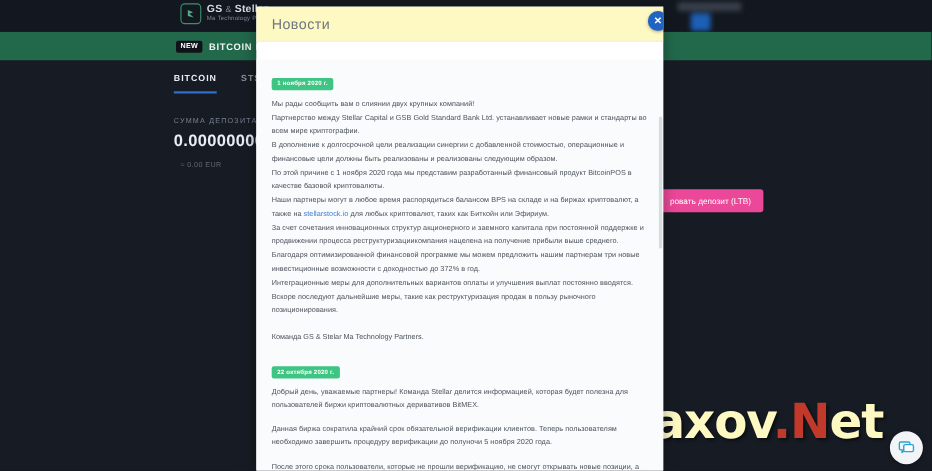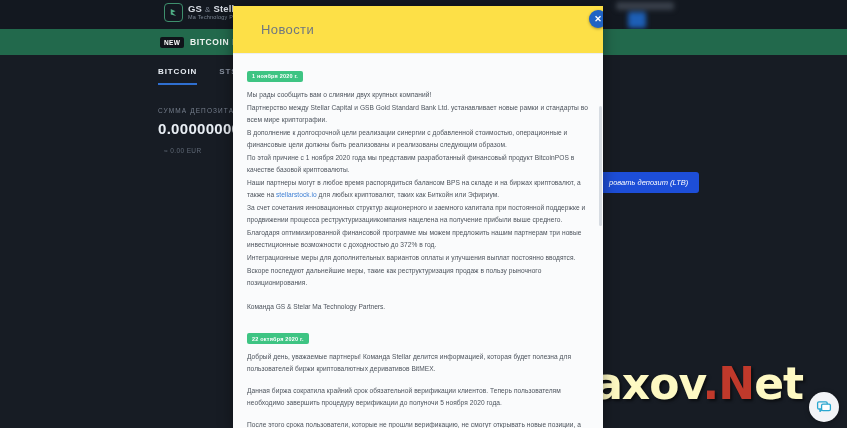--- a/index.html
+++ b/index.html
@@ -83,24 +83,23 @@
     font-size: 6.5px; color: #767f8d; letter-spacing: 1.1px; margin-bottom: 6px;
   }
   .deposit-amount { font-size: 15px; font-weight: bold; color: #e9eef4; letter-spacing: .3px; }
   .deposit-amount .unit { font-size: 8px; color: #8a93a1; font-weight: normal; margin-left: 3px; }
   .deposit-eur {
     font-size: 6.5px; color: #5f6875; margin-top: 10px; margin-left: 6px; letter-spacing: .4px;
   }
 
   .deposit-btn {
     position: absolute; top: 117px; left: 598px;
-    background: #1d4ed8; color: #ffffff;
+    background: #ec4899; color: #ffffff;
     font-size: 7.5px; padding: 6px 11px; border-radius: 3px; white-space: nowrap;
     filter: blur(.5px);
-    font-style: italic;
   }
   .side-text {
     position: absolute; top: 122px; left: 562px;
     font-size: 7px; color: #9aa3b0; filter: blur(.4px);
   }
 
   
   .watermark {
     position: absolute; right: 44px; bottom: 22px;
     font-family: "DejaVu Sans", sans-serif;
@@ -121,23 +120,23 @@
 
   
   .modal {
     position: absolute; top: 6px; left: 233px;
     width: 370px; height: 422px;
     background: #ffffff;
     box-shadow: 0 2px 14px rgba(0,0,0,.4);
     overflow: hidden;
   }
   .modal-header {
-    height: 48px; background: #fde047;
+    height: 32px; background: #fef9c3;
     border-bottom: 1px solid #eceef1;
-    display: flex; align-items: center; padding-left: 28px;
+    display: flex; align-items: center; padding-left: 14px;
   }
   .modal-title { font-size: 13px; color: #6f7781; letter-spacing: .4px; }
 
   .modal-close {
     position: absolute; top: 4px; left: 356px;
     width: 18px; height: 18px; border-radius: 50%;
     background: #1f63c4; color: #fff;
     display: flex; align-items: center; justify-content: center;
     font-size: 9px; font-weight: bold; line-height: 1;
     box-shadow: 0 1px 3px rgba(0,0,0,.35);

